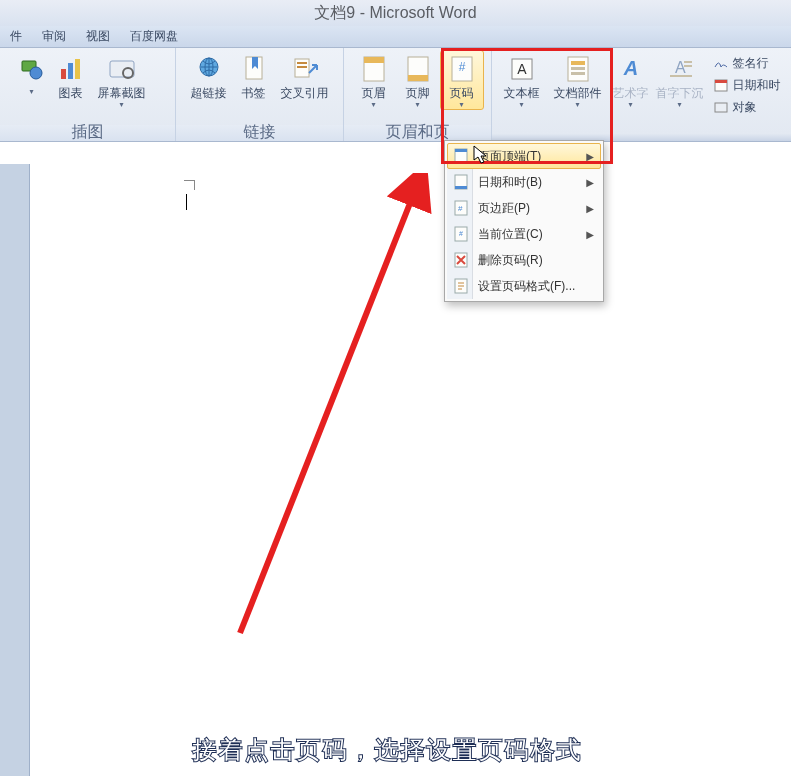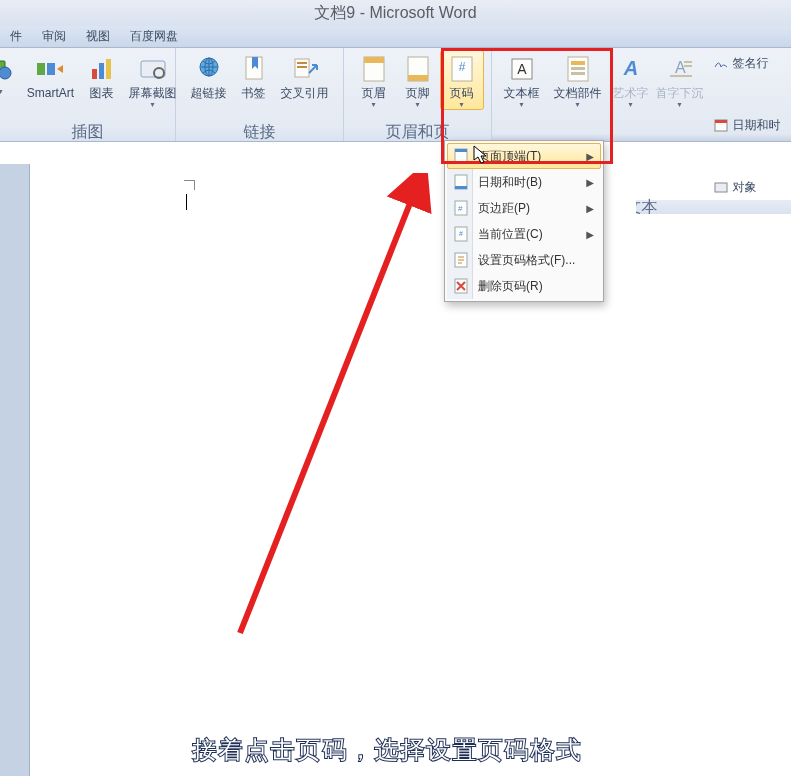--- a/index.html
+++ b/index.html
@@ -14,21 +14,21 @@
   .group { display: flex; flex-direction: column; align-items: center; border-right: 1px solid #c6d2e4; }
   .group-inner { display: flex; align-items: flex-start; padding: 2px 4px 0; flex: 1; }
   .group-label { font-size: 16px; color: #5b6b86; height: 16px; line-height: 14px; text-align: center; width: 100%; background: linear-gradient(#e6ecf5, #d9e2f0); }
 
   .big-btn { display: flex; flex-direction: column; align-items: center; width: 50px; padding: 2px 2px 0; font-size: 12px; color: #3b4a63; border: 1px solid transparent; border-radius: 3px; }
   .big-btn.wide { width: 62px; }
   .big-btn .icon { width: 32px; height: 32px; margin-bottom: 2px; }
   .big-btn .lbl { line-height: 13px; text-align: center; }
   .big-btn .arrow { font-size: 8px; color: #5b6b86; }
 
-  .small-row { display: flex; flex-direction: column; padding: 2px 4px; gap: 40px; }
+  .small-row { display: flex; flex-direction: column; padding: 2px 4px; }
   .small-btn { display: flex; align-items: center; font-size: 12px; color: #3b4a63; height: 22px; padding: 0 2px; }
   .small-btn .icon { width: 16px; height: 16px; margin-right: 4px; }
 
   
   .red-box { position: absolute; border: 3px solid #e52020; left: 441px; top: 48px; width: 172px; height: 116px; z-index: 30; pointer-events: none; }
 
   
   .menu { position: absolute; left: 444px; top: 140px; width: 160px; background: #fafafa; border: 1px solid #a8a8a8; box-shadow: 2px 4px 8px rgba(0,0,0,.25); padding: 2px; z-index: 20; }
   .menu-strip { position: absolute; left: 2px; top: 2px; bottom: 2px; width: 26px; background: #eef2f7; border-right: 1px solid #d9dde3; }
   .menu-item { position: relative; display: flex; align-items: center; height: 26px; font-size: 12px; color: #333; padding-left: 30px; border: 1px solid transparent; border-radius: 2px; }
@@ -71,30 +71,20 @@
   <div class="group" style="width:176px">
     <div class="group-inner">
       <div class="big-btn" style="width:38px;margin-left:-10px">
         <span class="icon">
           <svg viewBox="0 0 32 32">
               <rect x="6" y="8" width="14" height="10" rx="1" fill="#5fa844" stroke="#2e6a20"></rect>
               <circle cx="20" cy="20" r="6" fill="#4e8bd4" stroke="#255a9a"></circle>
             </svg>
         </span>
         <span class="arrow">▾</span>
-      </div>
-      <div class="big-btn wide">
-        <span class="icon">
-          <svg viewBox="0 0 32 32">
-              <rect x="2" y="10" width="8" height="12" fill="#5fa844"></rect>
-              <rect x="12" y="10" width="8" height="12" fill="#4e8bd4"></rect>
-              <path d="M22 16 l6 -4 v8 z" fill="#e08a2c"></path>
-            </svg>
-        </span>
-        <span class="lbl">SmartArt</span>
       </div>
       <div class="big-btn" style="width:40px">
         <span class="icon">
           <svg viewBox="0 0 32 32">
               <rect x="6" y="16" width="5" height="10" fill="#d94a3e"></rect>
               <rect x="13" y="10" width="5" height="16" fill="#4e8bd4"></rect>
               <rect x="20" y="6" width="5" height="20" fill="#e8c34a"></rect>
             </svg>
         </span>
         <span class="lbl">图表</span>
@@ -245,21 +235,20 @@
           <span>日期和时</span>
         </div>
         <div class="small-btn">
           <span class="icon"><svg viewBox="0 0 16 16">
                 <rect x="2" y="4" width="12" height="9" fill="#eaeef4" stroke="#888"></rect>
               </svg></span>
           <span>对象</span>
         </div>
       </div>
     </div>
-    <div class="group-label">文本</div>
   </div>
 </div>
 
 <div class="red-box"></div>
 
 <div class="menu">
   <div class="menu-strip"></div>
   <div class="menu-item hover">
     <span class="micon"><svg viewBox="0 0 18 18">
           <rect x="3" y="2" width="12" height="14" fill="#fdfdfb" stroke="#9aa"></rect>
@@ -288,30 +277,30 @@
     <span class="micon"><svg viewBox="0 0 18 18">
           <rect x="3" y="2" width="12" height="14" fill="#fdfdfb" stroke="#9aa"></rect>
           <text x="9" y="11" font-size="7" text-anchor="middle" fill="#4e8bd4">#</text>
         </svg></span>
     <span>当前位置(C)</span>
     <span class="sub">▶</span>
   </div>
   <div class="menu-item">
     <span class="micon"><svg viewBox="0 0 18 18">
           <rect x="3" y="2" width="12" height="14" fill="#fdfdfb" stroke="#9aa"></rect>
+          <path d="M5 5 l8 8 M13 5 l-8 8" stroke="#d94a3e" stroke-width="2"></path>
+        </svg></span>
+    <span>删除页码(R)</span>
+  </div>
+  <div class="menu-item">
+    <span class="micon"><svg viewBox="0 0 18 18">
+          <rect x="3" y="2" width="12" height="14" fill="#fdfdfb" stroke="#9aa"></rect>
           <path d="M6 6 h6 M6 9 h6 M6 12 h4" stroke="#c58a3e"></path>
         </svg></span>
     <span>设置页码格式(F)...</span>
-  </div>
-  <div class="menu-item">
-    <span class="micon"><svg viewBox="0 0 18 18">
-          <rect x="3" y="2" width="12" height="14" fill="#fdfdfb" stroke="#9aa"></rect>
-          <path d="M5 5 l8 8 M13 5 l-8 8" stroke="#d94a3e" stroke-width="2"></path>
-        </svg></span>
-    <span>删除页码(R)</span>
   </div>
 </div>
 
 <svg class="cursor-icon" viewBox="0 0 16 20">
   <path d="M1 1 L1 15 L5 12 L8 18 L11 17 L8 11 L13 11 Z" fill="#fff" stroke="#000" stroke-width="1"></path>
 </svg>
 
 <div class="doc-area">
   <div class="gutter"></div>
   <div class="page">

